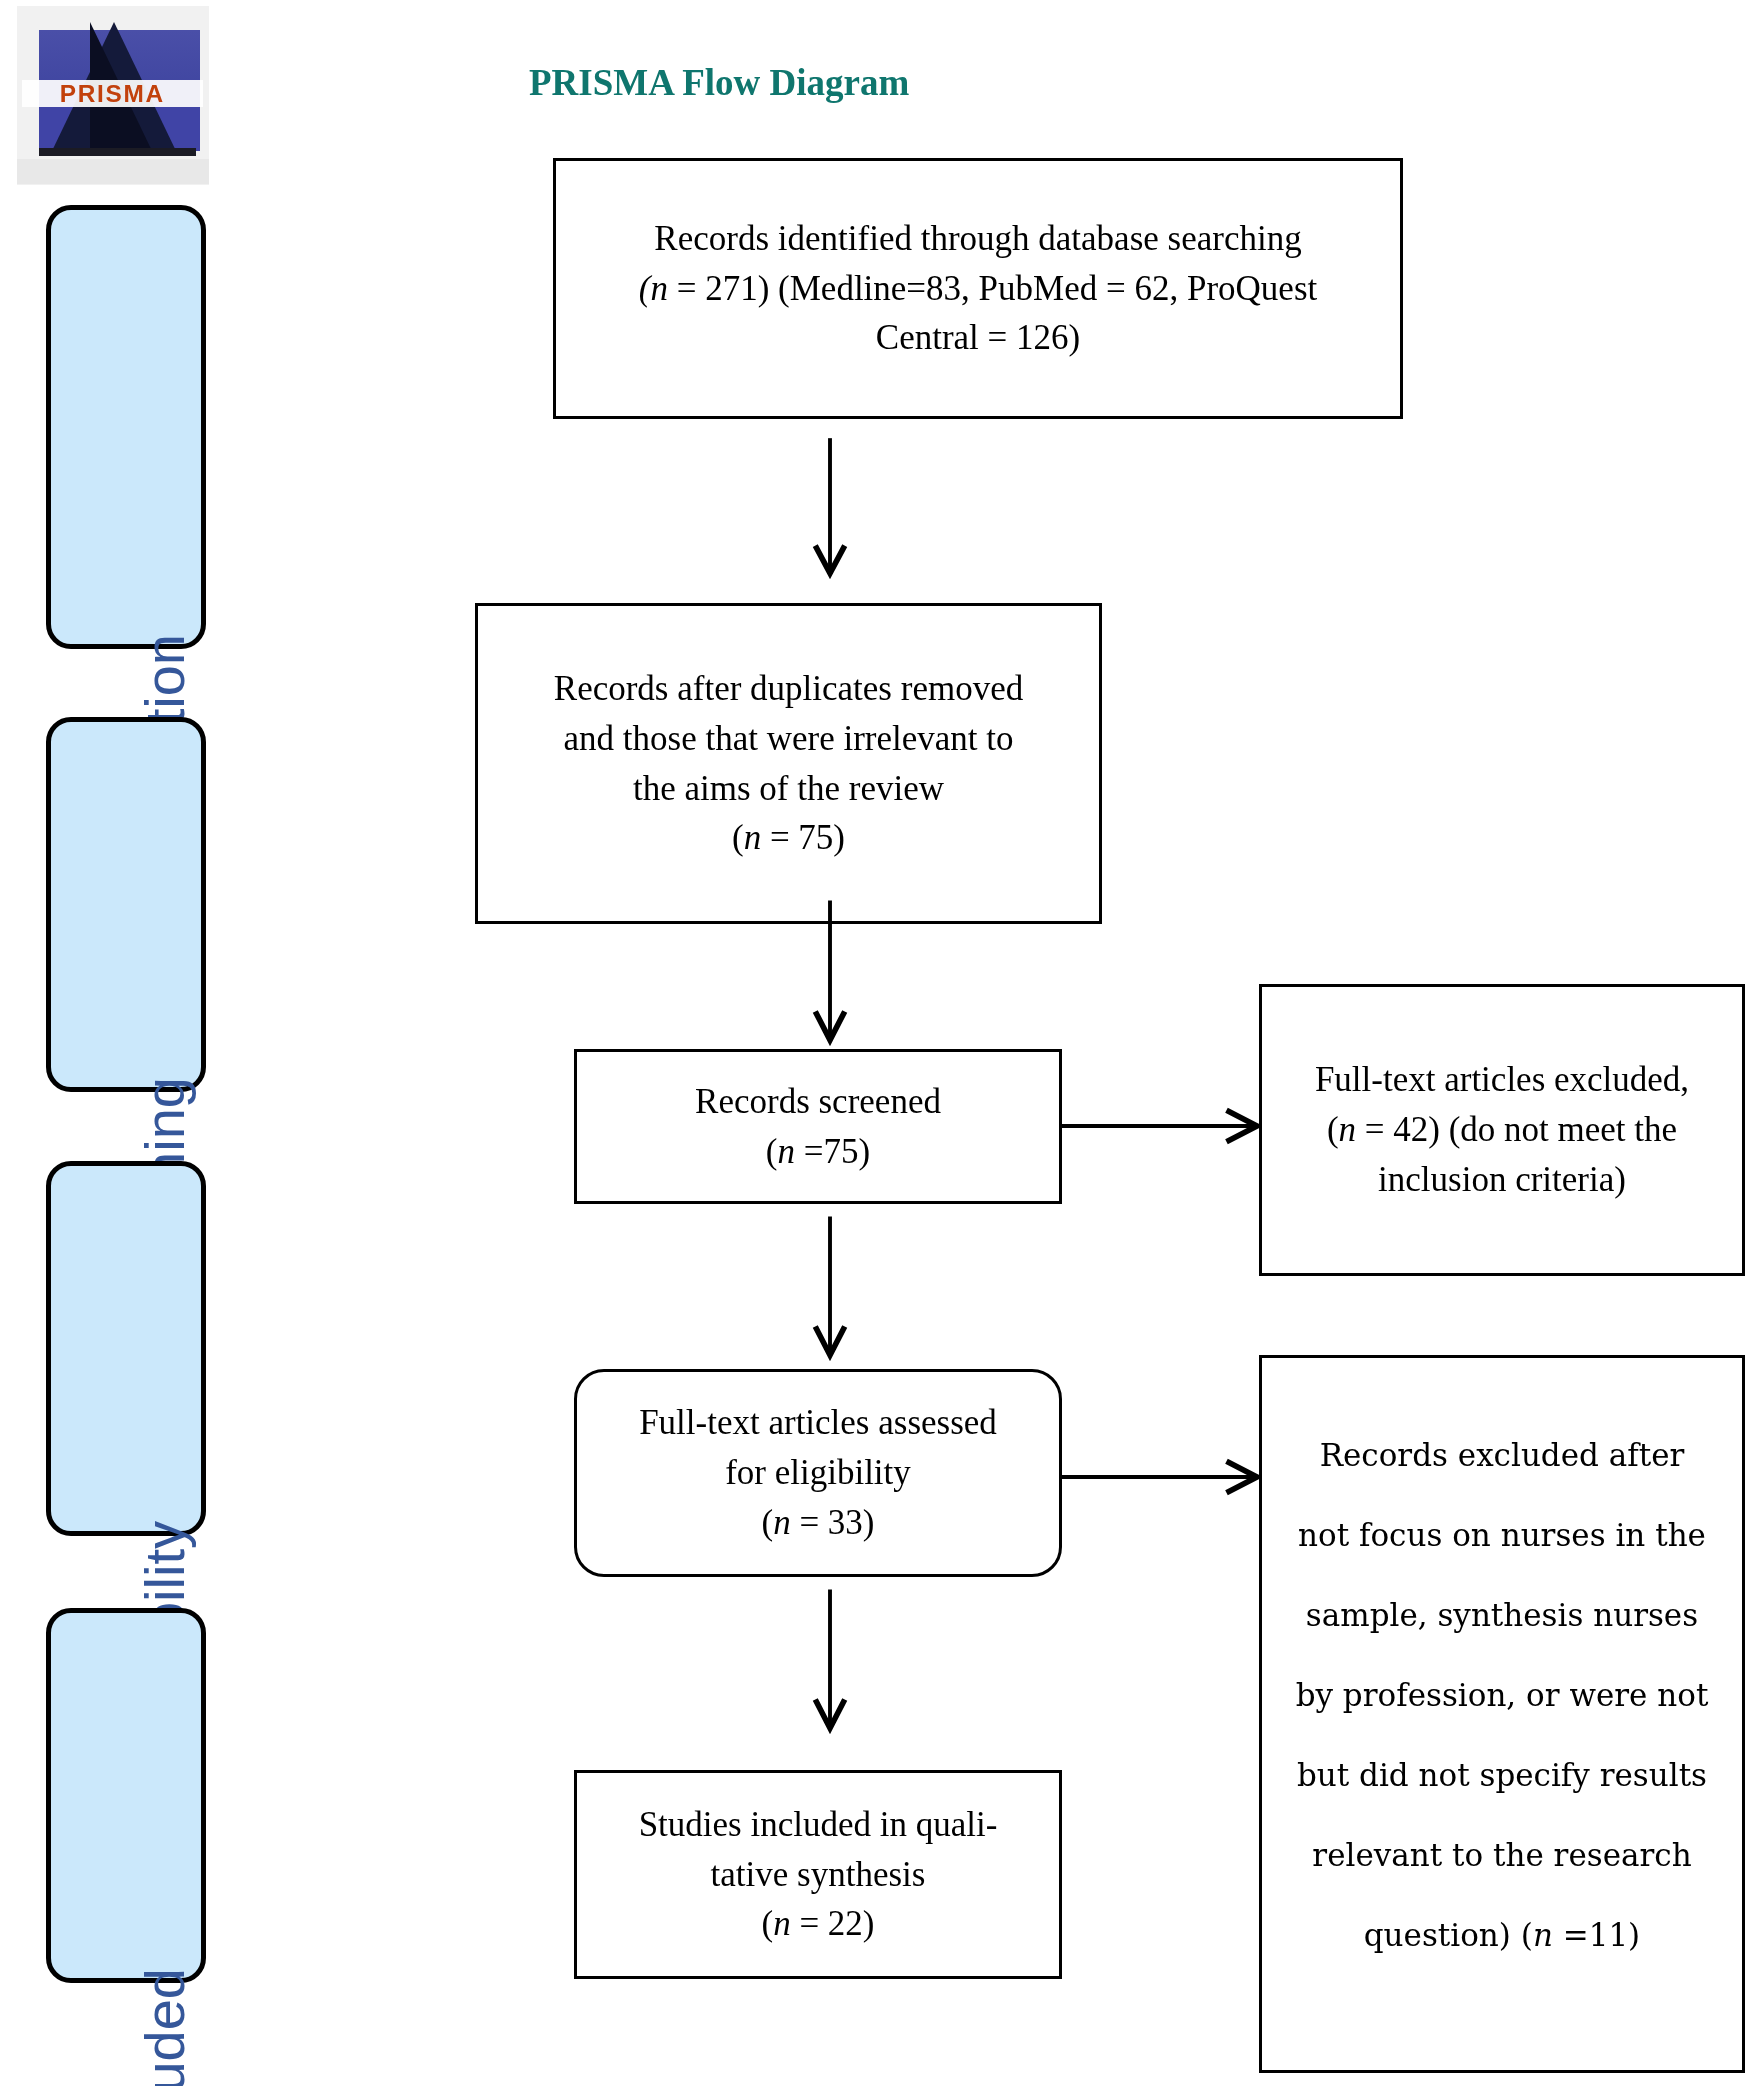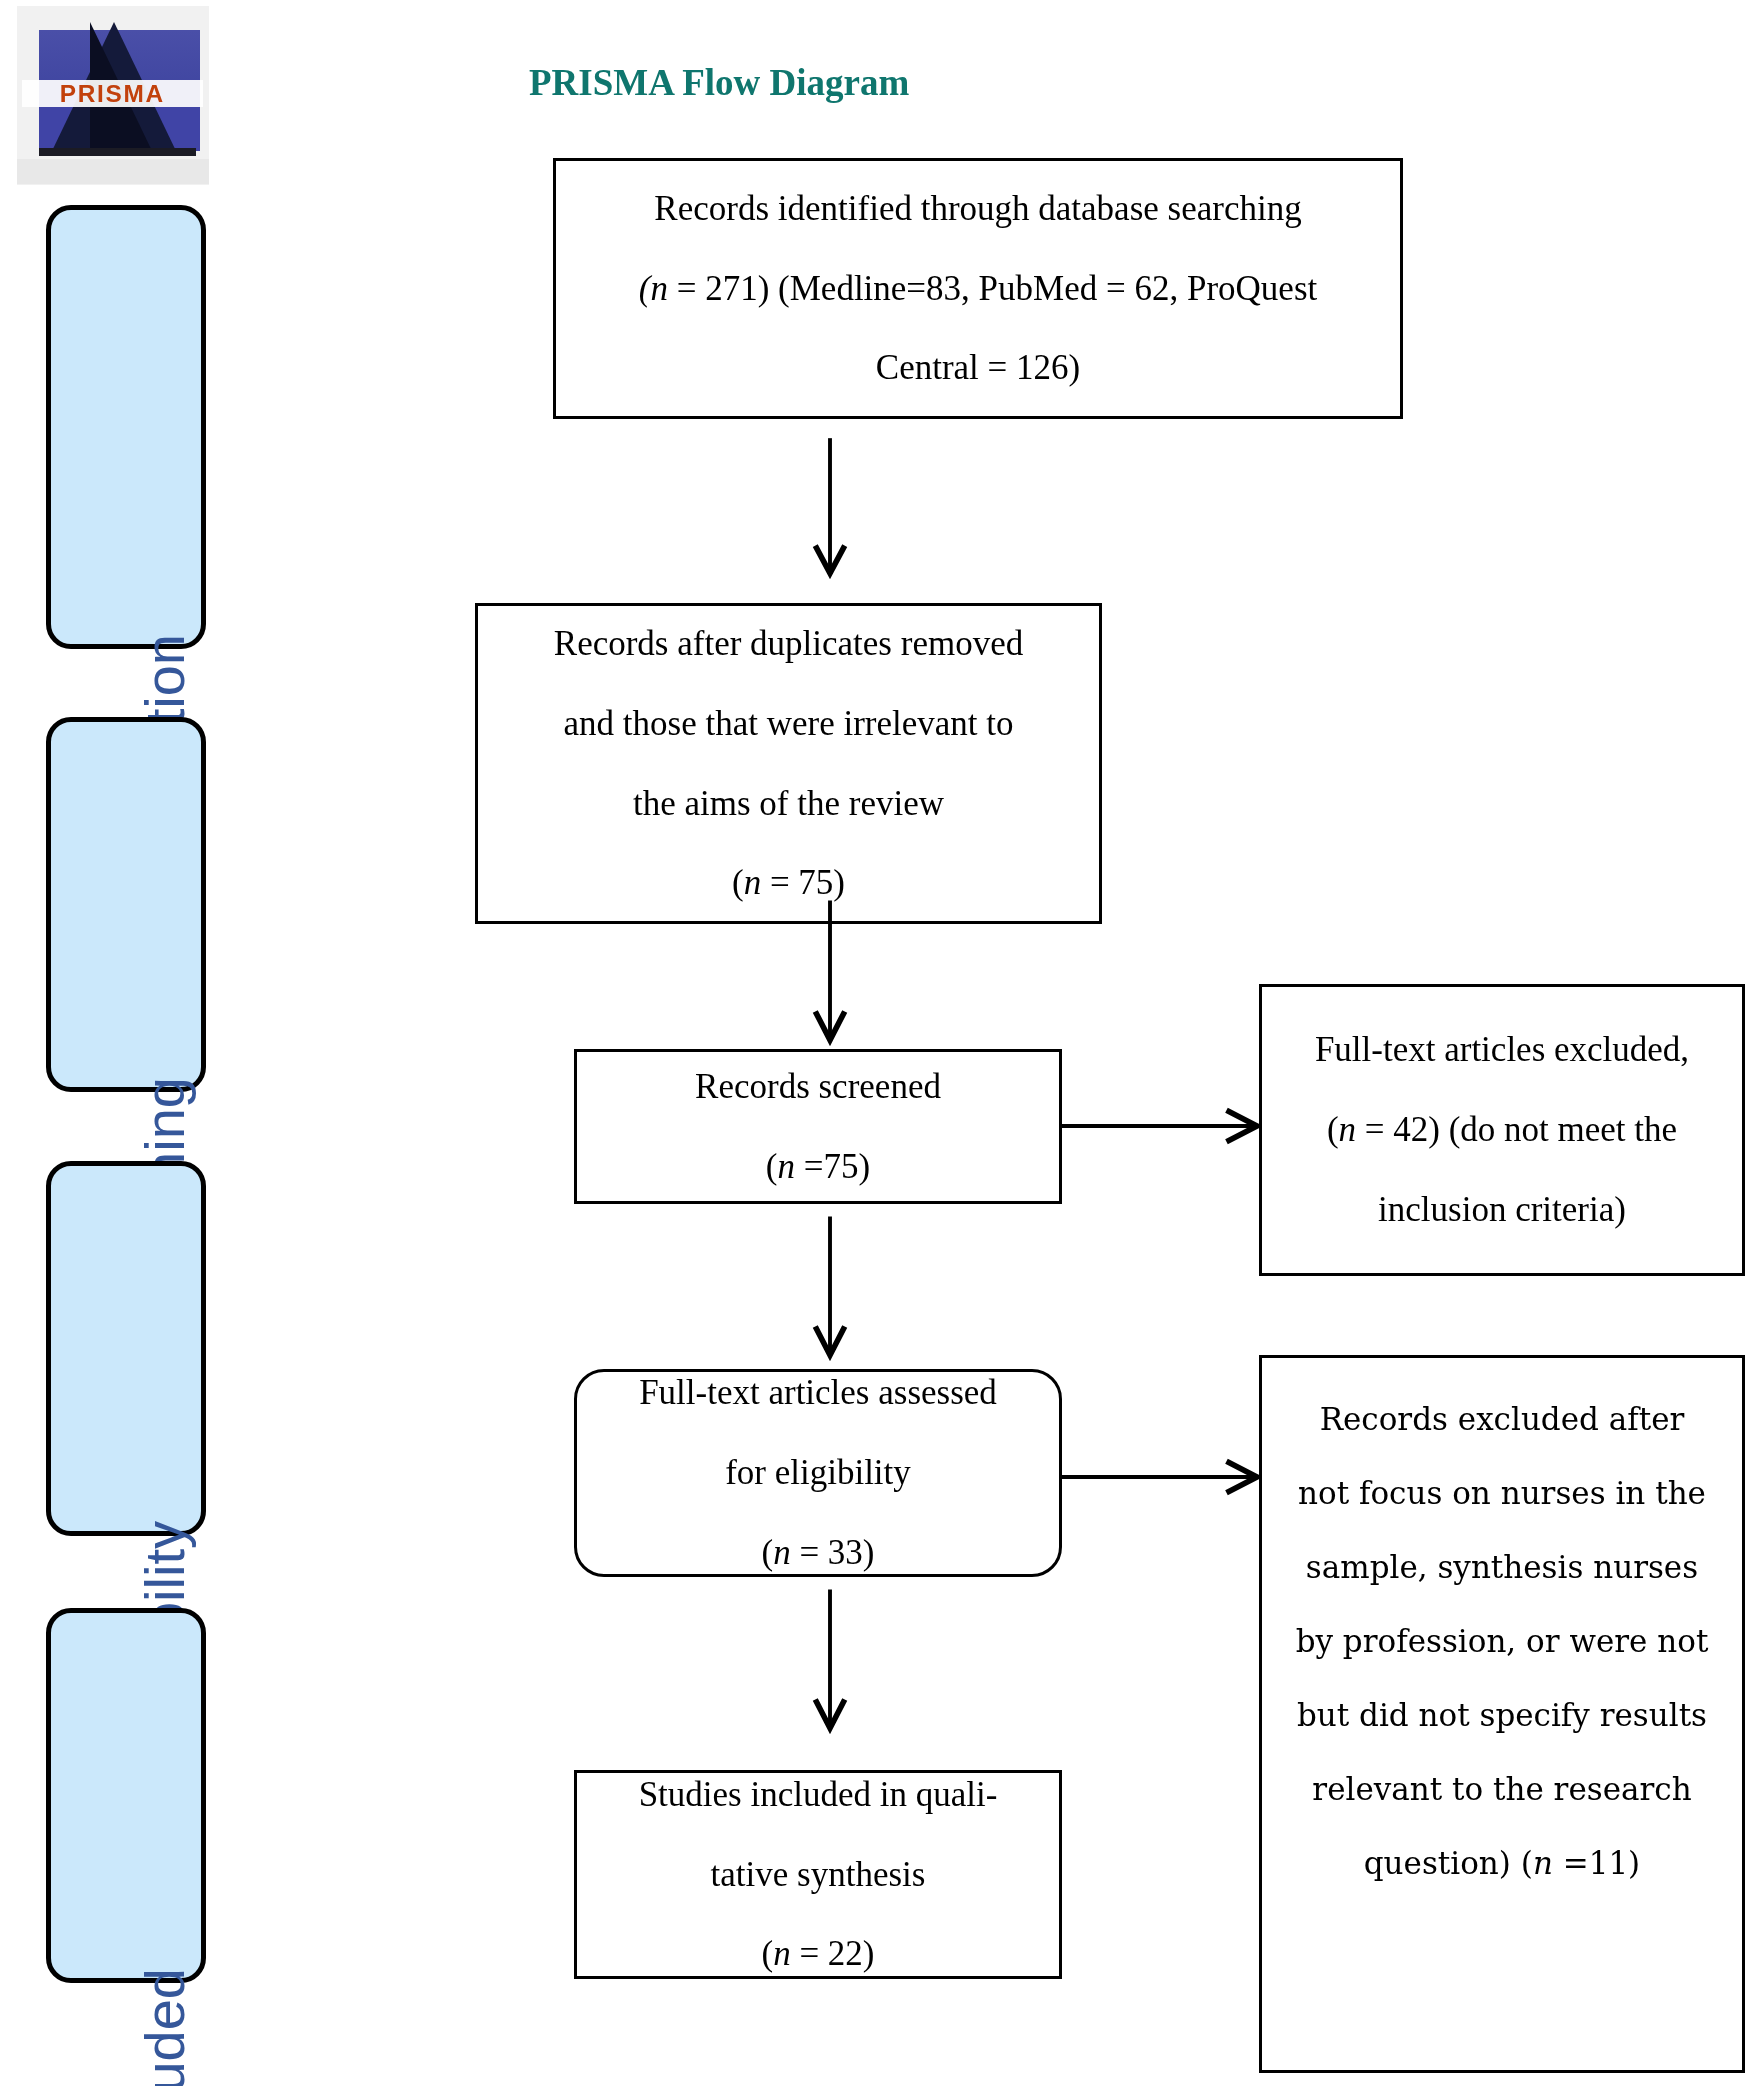--- a/index.html
+++ b/index.html
@@ -144,36 +144,36 @@
   
   .fbox {
     position: absolute;
     box-sizing: border-box;
     border: 3.9px solid #000000;
     background: #ffffff;
     display: flex;
     flex-direction: column;
     align-items: center;
     justify-content: center;
-    gap: 30px;
   }
   .fbox .ln {
     display: block;
     width: 100%;
     text-align: center;
     font-family: "Liberation Serif", serif;
     font-size: 35px;
     line-height: 1.42;
     color: #000000;
     white-space: nowrap;
   }
   .fbox.wide-serif .ln {
     font-family: "DejaVu Serif", serif;
     font-size: 31px;
     line-height: 1.42;
+    margin-top: 36px;
   }
   .ital { font-style: italic; }
 
   
   .arrow-v {
     position: absolute;
     width: 52px;
   }
   .arrow-h {
     position: absolute;

